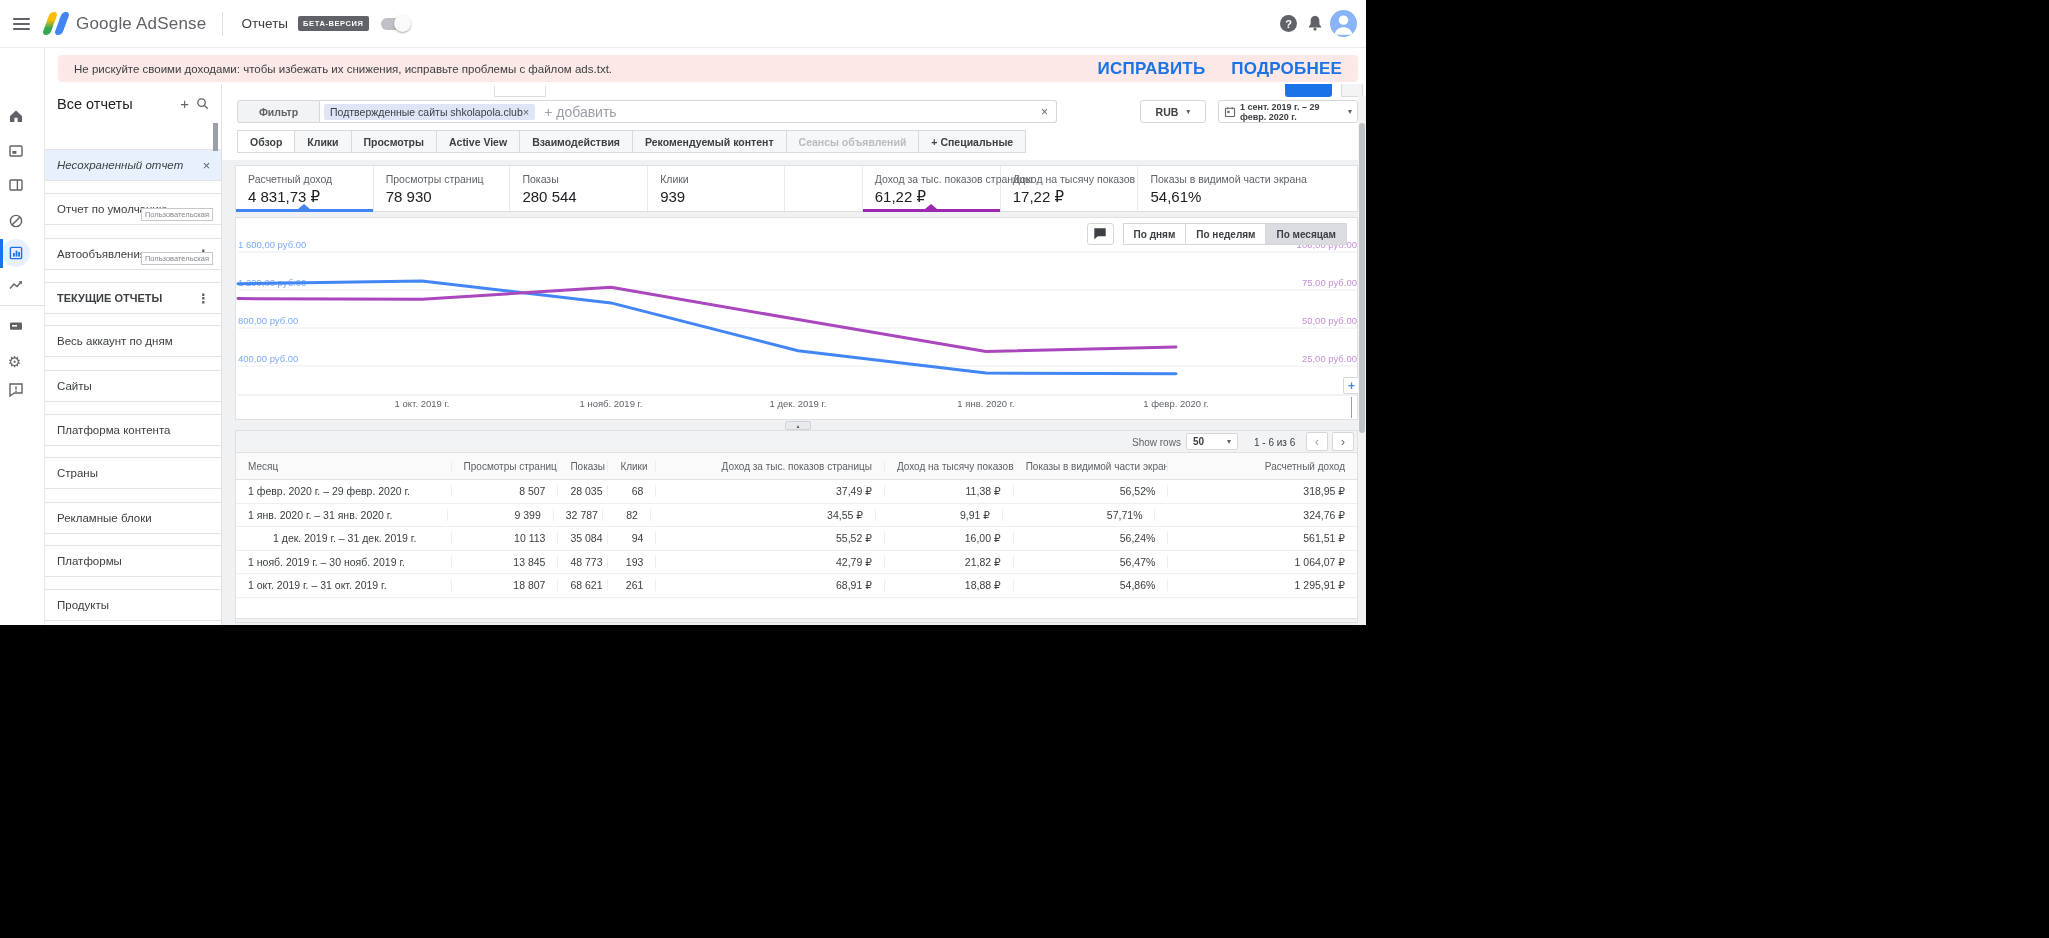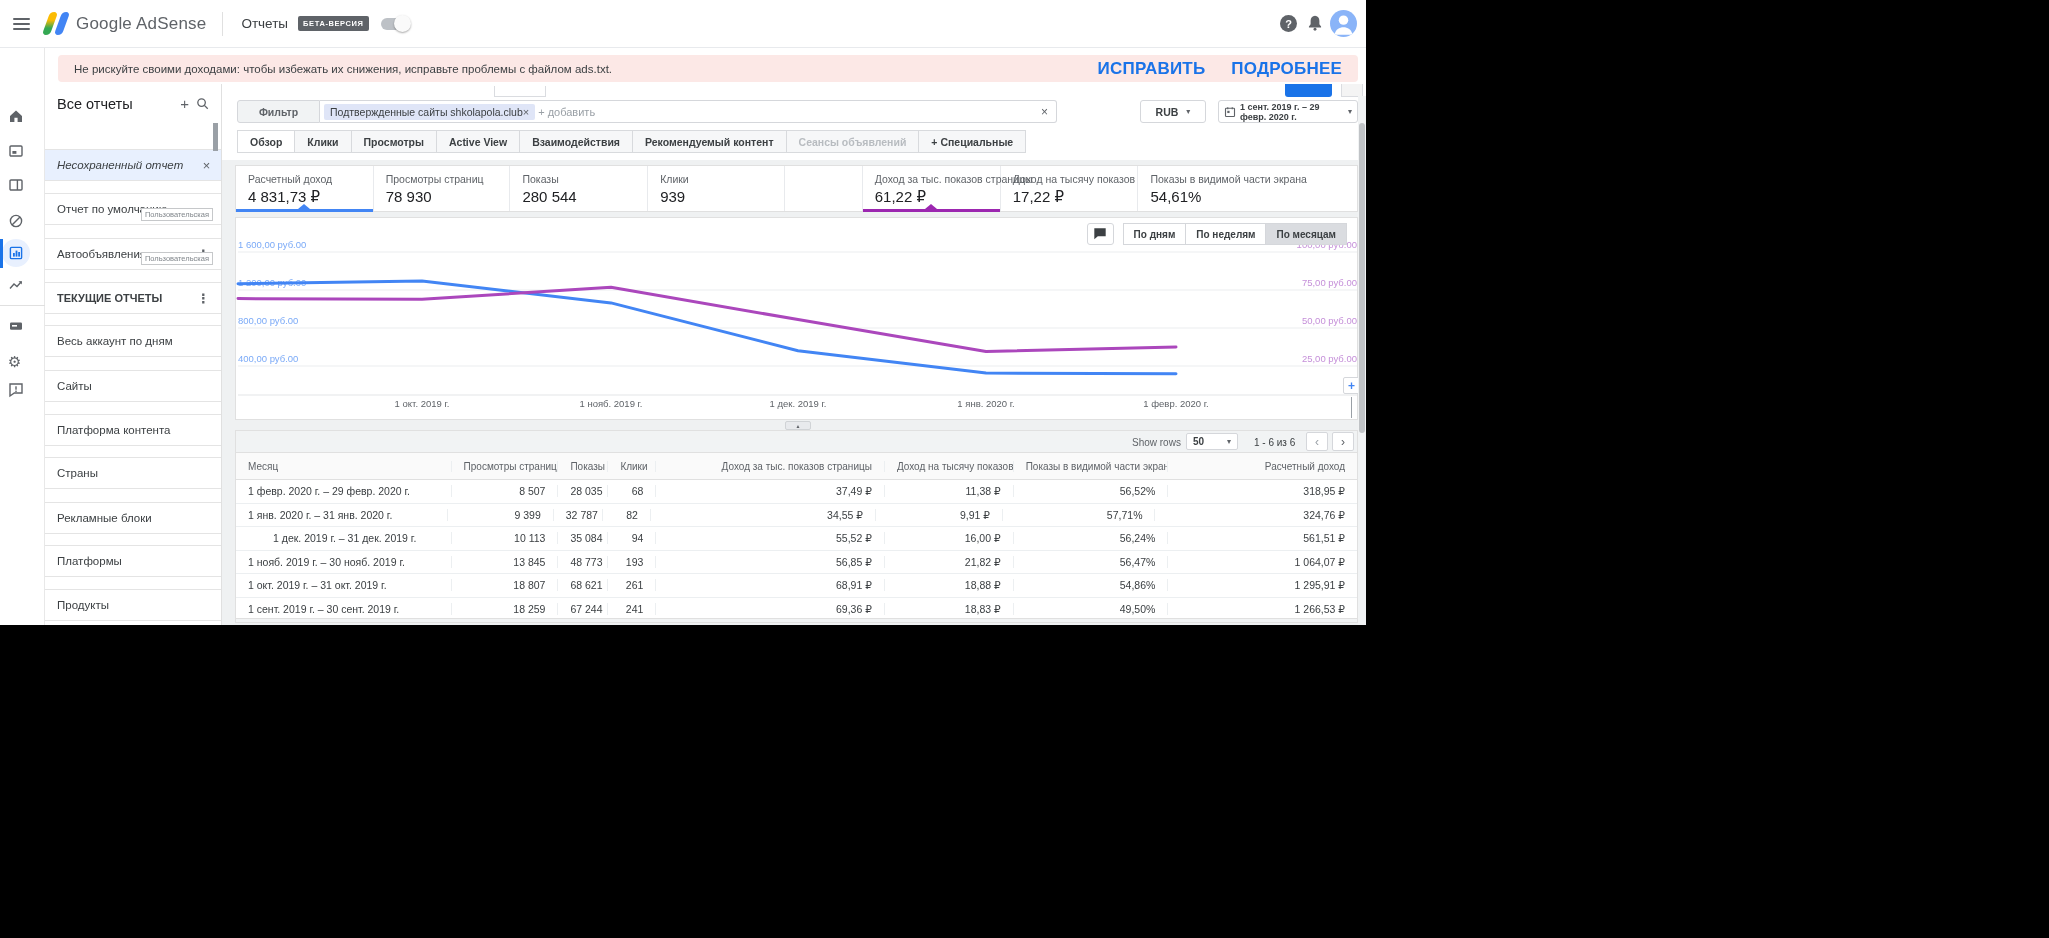--- a/index.html
+++ b/index.html
@@ -56,21 +56,21 @@
   .frag-mid { position:absolute; left:494px; top:86px; width:52px; height:11px; background:#fff; border:1px solid #dadce0; border-top:none; }
   .frag-blue { position:absolute; left:1285px; top:84px; width:47px; height:13px; background:#1a73e8; border-radius:0 0 3px 3px; }
   .frag-gray { position:absolute; left:1341px; top:84px; width:22px; height:13px; background:#f4f4f4; border:1px solid #dadce0; border-top:none; }
 
   
   .filter-bar { position:absolute; left:237px; top:100px; width:820px; height:23px; display:flex; }
   .filter-label { width:83px; background:#f1f3f4; border:1px solid #d5d7db; border-radius:3px 0 0 3px; font-size:10.5px; font-weight:700; color:#5f6368; display:flex; align-items:center; justify-content:center; }
   .filter-input { flex:1; background:#fff; border:1px solid #d5d7db; border-left:none; border-radius:0 3px 3px 0; display:flex; align-items:center; padding:0 8px 0 4px; }
   .chip { background:#dfe5f7; border-radius:2px; font-size:10.5px; color:#3c4043; padding:2px 6px; display:flex; align-items:center; gap:0; cursor:pointer; }
   .chip .x { color:#5f6368; font-size:11px; }
-  .add-placeholder { margin-left:3px; font-size:11px; color:#9aa0a6; flex:1; }
+  .add-placeholder { margin-left:9px; font-size:14px; color:#9aa0a6; flex:1; }
   .clear-x { color:#5f6368; font-size:12px; cursor:pointer; }
   .currency-select { position:absolute; left:1140px; top:100px; width:66px; height:23px; border:1px solid #d5d7db; border-radius:3px; background:#fff; display:flex; align-items:center; justify-content:center; gap:8px; font-size:10.5px; font-weight:700; color:#3c4043; cursor:pointer; }
   .date-picker { position:absolute; left:1218px; top:100px; width:140px; height:23px; border:1px solid #d5d7db; border-radius:3px; background:#fff; display:flex; align-items:center; padding:0 5px; gap:4px; font-size:9px; font-weight:700; color:#3c4043; cursor:pointer; }
   .chev { font-size:8px; color:#5f6368; }
 
   
   .tabs { position:absolute; left:237px; top:130px; height:23px; display:flex; }
   .tab { height:23px; padding:0 12px; border:1px solid #d8dadd; margin-right:-1px; background:#f6f7f8; font-size:10.5px; font-weight:700; color:#3c4043; display:flex; align-items:center; cursor:pointer; white-space:nowrap; }
   .tab.active { background:#fff; }
   .tab.disabled { color:#b8bcc0; cursor:default; }
@@ -439,45 +439,35 @@
           <div class="cell" style="width: 229px;">55,52 ₽</div>
           <div class="cell" style="width: 129px;">16,00 ₽</div>
           <div class="cell" style="width: 155px;">56,24%</div>
           <div class="cell" style="width: 190px;">561,51 ₽</div>
         </div>
         <div class="tbl-row">
           <div class="cell first" style="width: 215px;">1 нояб. 2019 г. – 30 нояб. 2019 г.</div>
           <div class="cell" style="width: 107px;">13 845</div>
           <div class="cell" style="width: 50px;">48 773</div>
           <div class="cell" style="width: 48px;">193</div>
-          <div class="cell" style="width: 229px;">56,85 ₽</div>
+          <div class="cell" style="width: 229px;">42,79 ₽</div>
           <div class="cell" style="width: 129px;">21,82 ₽</div>
           <div class="cell" style="width: 155px;">56,47%</div>
           <div class="cell" style="width: 190px;">1 064,07 ₽</div>
         </div>
         <div class="tbl-row">
           <div class="cell first" style="width: 215px;">1 окт. 2019 г. – 31 окт. 2019 г.</div>
           <div class="cell" style="width: 107px;">18 807</div>
           <div class="cell" style="width: 50px;">68 621</div>
           <div class="cell" style="width: 48px;">261</div>
           <div class="cell" style="width: 229px;">68,91 ₽</div>
           <div class="cell" style="width: 129px;">18,88 ₽</div>
           <div class="cell" style="width: 155px;">54,86%</div>
           <div class="cell" style="width: 190px;">1 295,91 ₽</div>
         </div>
-        <div class="tbl-row">
-          <div class="cell first" style="width: 215px;">1 сент. 2019 г. – 30 сент. 2019 г.</div>
-          <div class="cell" style="width: 107px;">18 259</div>
-          <div class="cell" style="width: 50px;">67 244</div>
-          <div class="cell" style="width: 48px;">241</div>
-          <div class="cell" style="width: 229px;">69,36 ₽</div>
-          <div class="cell" style="width: 129px;">18,83 ₽</div>
-          <div class="cell" style="width: 155px;">49,50%</div>
-          <div class="cell" style="width: 190px;">1 266,53 ₽</div>
-        </div>
       </div>
     <div class="tbl-sliver"></div>
   </div>
 
   <div class="vscroll">
       <div class="vthumb"></div>
     </div>
 </div>
 
 </body></html>

